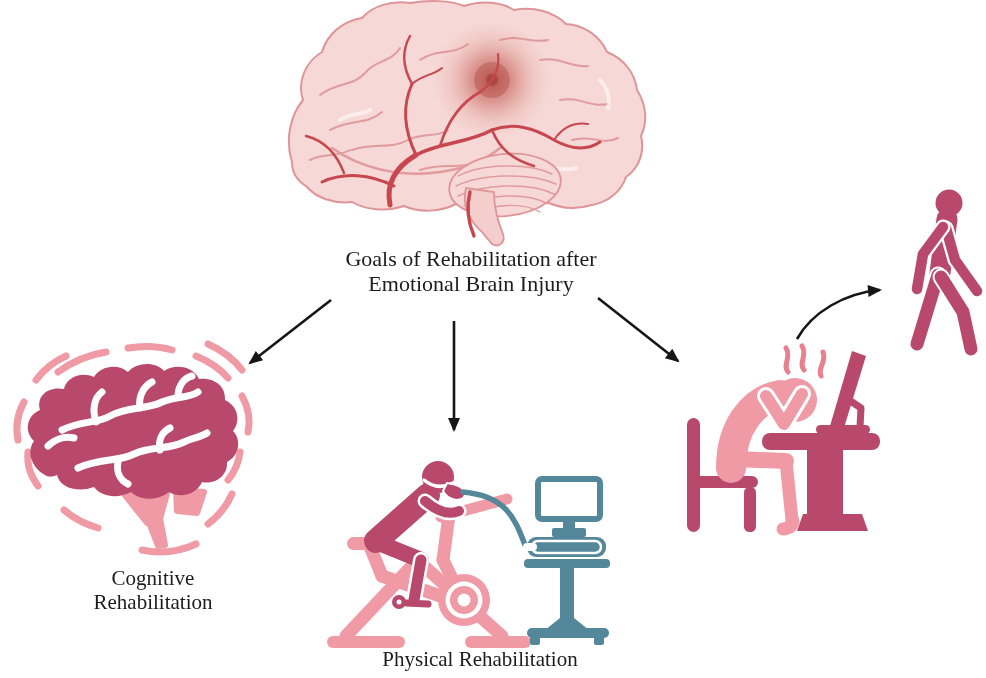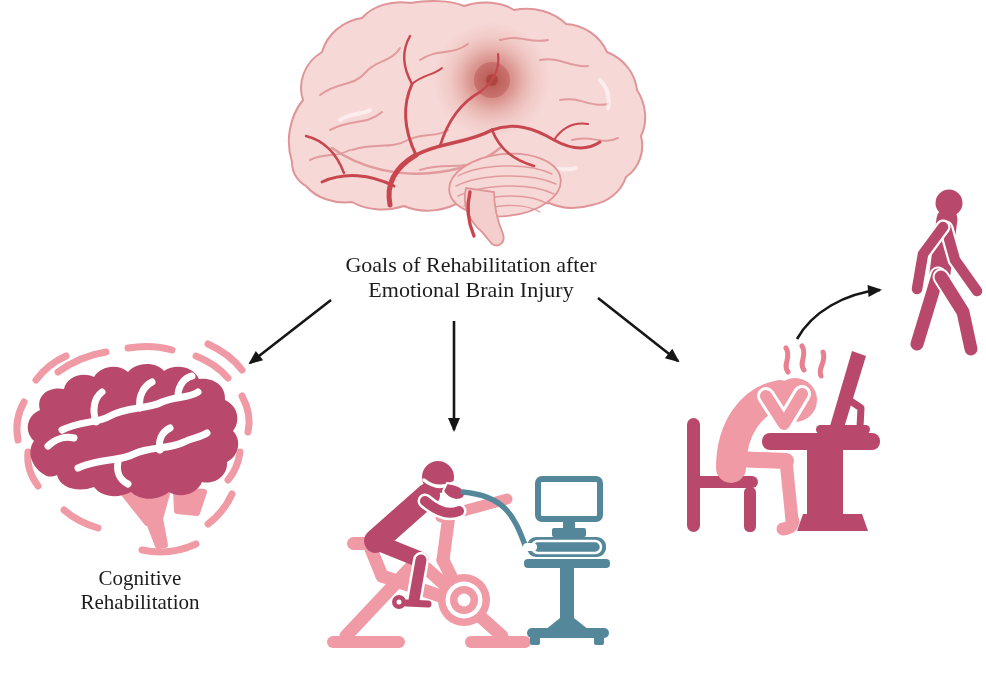--- a/index.html
+++ b/index.html
@@ -7,23 +7,23 @@
     --teal:#54879a; --brain-fill:#f6d8d6; --brain-line:#df9598;
     --vessel-red:#c8474f; --arrow-black:#161616; --text-black:#1c1c1c;
   }
   html,body{margin:0;padding:0;background:#ffffff;}
   .canvas{
     position:relative; width:986px; height:678px; background:#ffffff;
     overflow:hidden; font-family:"Liberation Serif", serif; color:var(--text-black);
   }
   .diagram-svg{position:absolute; left:0; top:0;}
   .label{position:absolute; text-align:center; line-height:1.14;}
-  .title-label{left:271px; top:246px; width:400px; font-size:22px;margin-top:6px;}
+  .title-label{left:271px; top:246px; width:400px; font-size:22px;}
   .title-label span{display:block;}
-  .cognitive-label{left:40px;  top:567px; width:200px; font-size:21px;}
+  .cognitive-label{left:53px;  top:567px; width:200px; font-size:21px;}
   .physical-label {left:320px; top:648px; width:320px; font-size:21px;}
   .emotional-label{left:766px; top:554px; width:200px; font-size:21px;}
 
   
   .fd{fill:var(--dark-pink);} .fl{fill:var(--light-pink);} .ft{fill:var(--teal);}
   .fw{fill:#ffffff;} .nf{fill:none;}
   .sd{stroke:var(--dark-pink);} .sl{stroke:var(--light-pink);}
   .st{stroke:var(--teal);} .sw{stroke:#ffffff;} .sq{stroke:var(--mid-pink);}
   .sv{stroke:var(--vessel-red);} .sb{stroke:var(--brain-line);}
   .rc{stroke-linecap:round; stroke-linejoin:round;}
@@ -280,14 +280,15 @@
     </g>
   </svg>
 
   <div class="label title-label">
     <span>Goals of Rehabilitation after</span>
     <span>Emotional Brain Injury</span>
   </div>
 
   <div class="label cognitive-label">Cognitive Rehabilitation</div>
 
+  <div class="label physical-label">Physical Rehabilitation</div>
 
 </div>
 
 </body></html>

